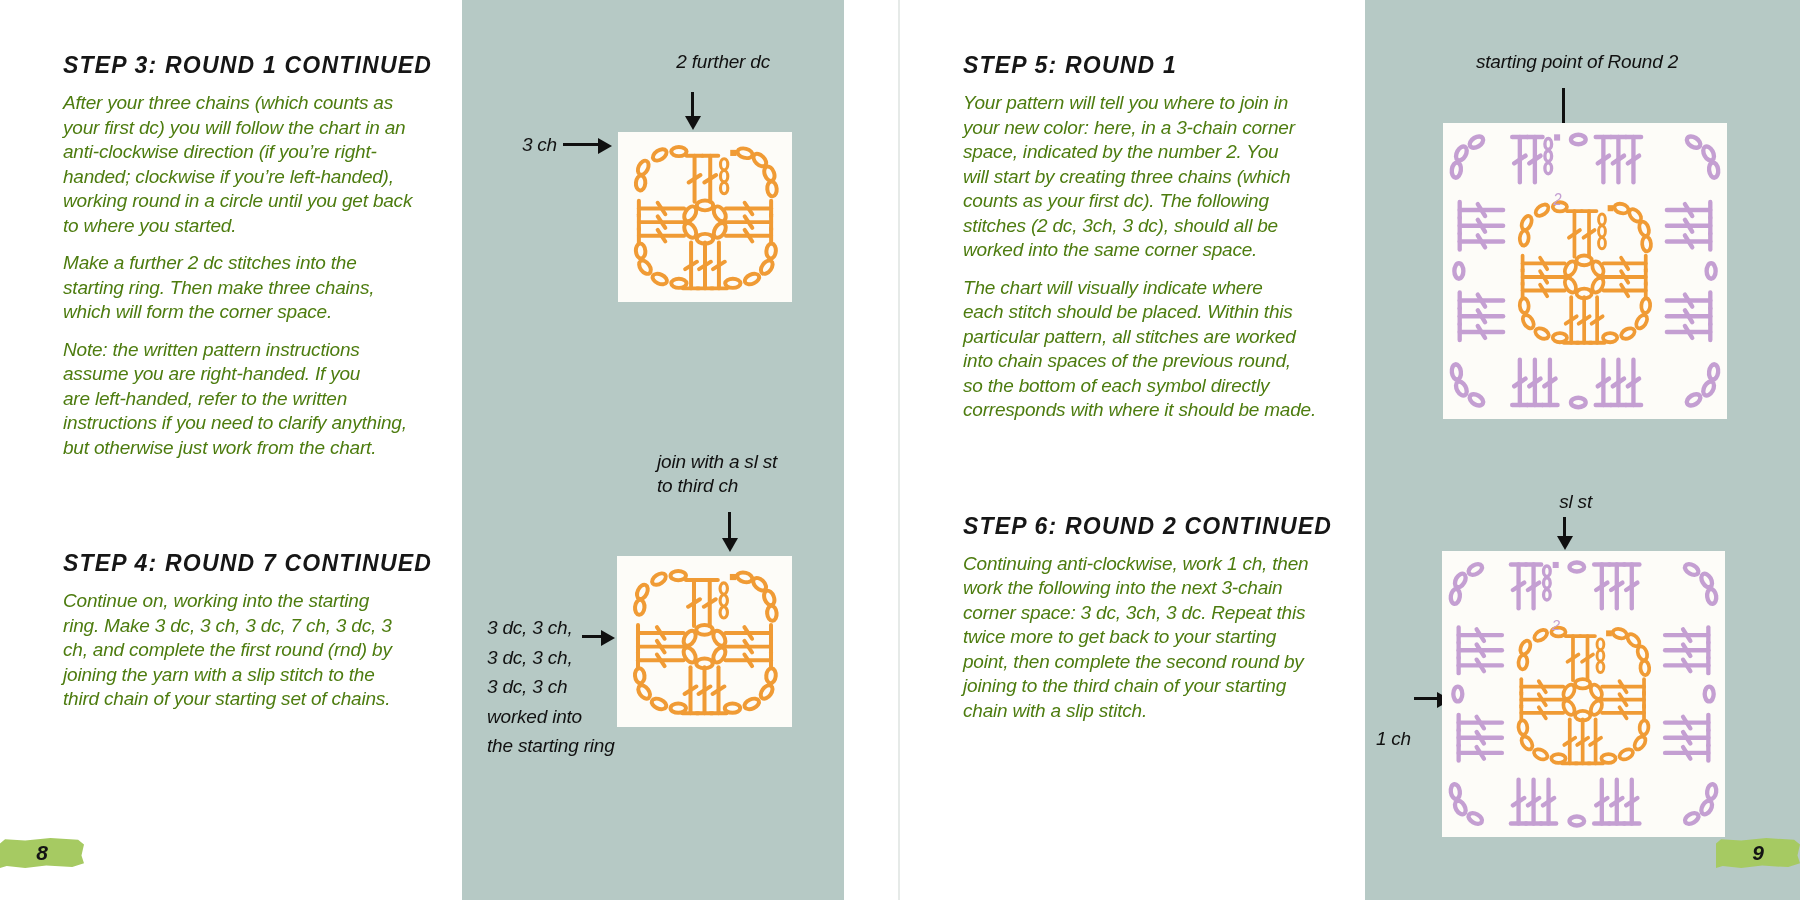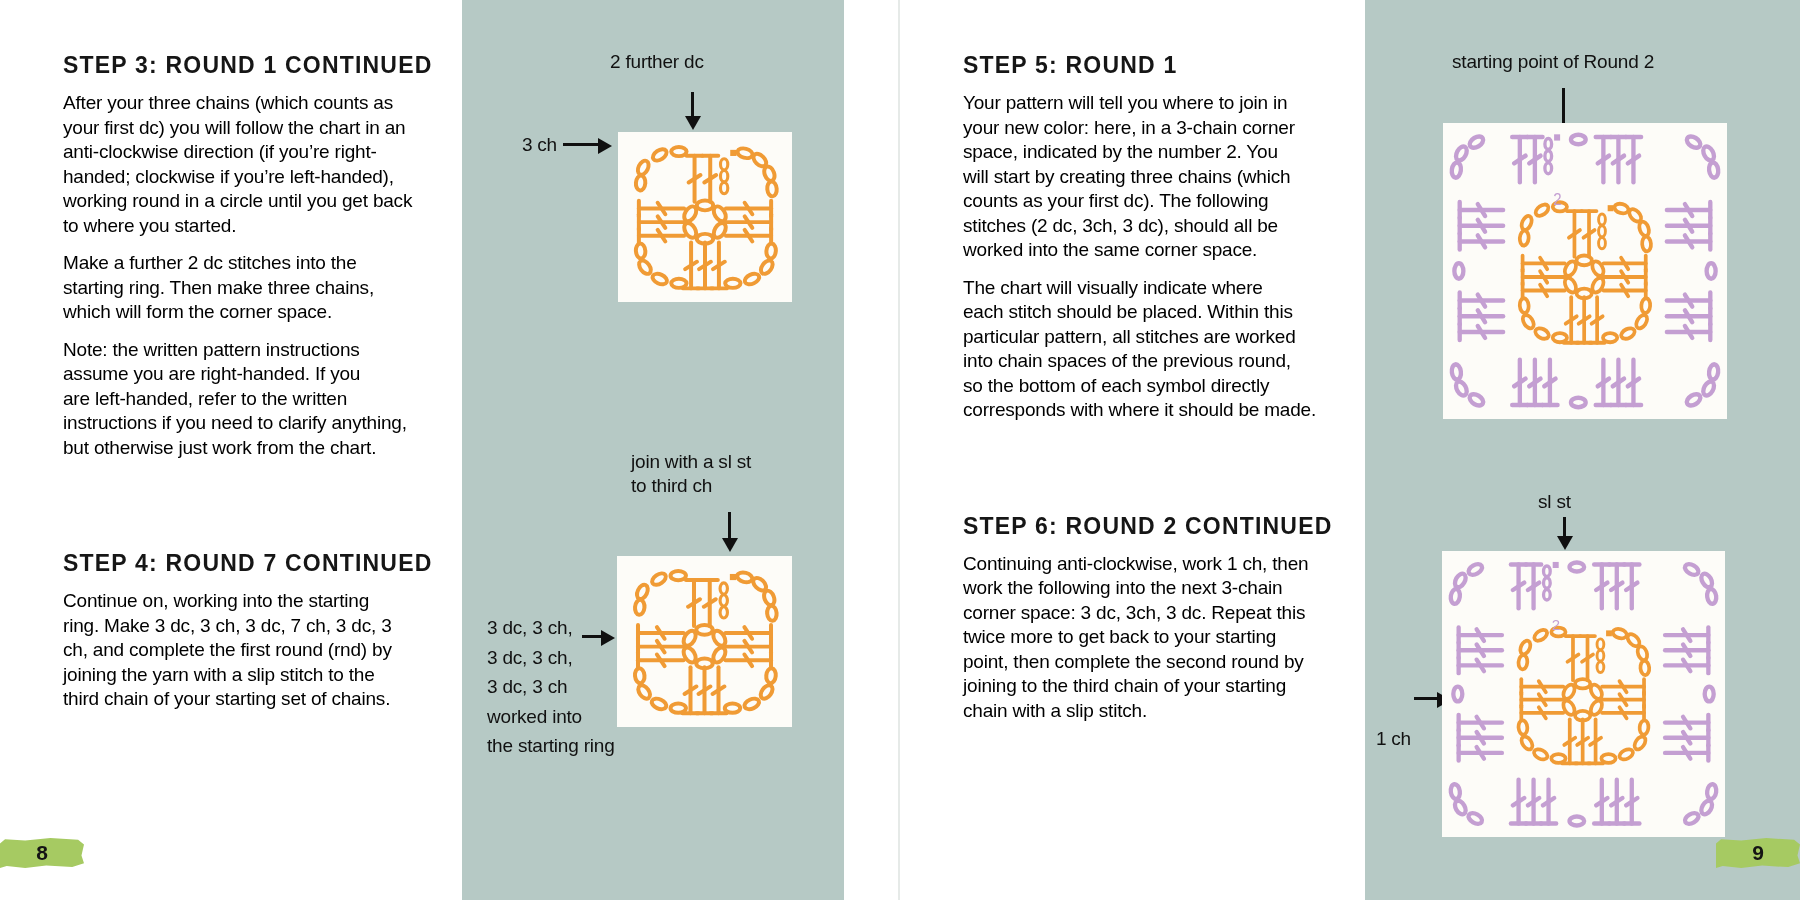--- a/index.html
+++ b/index.html
@@ -1,45 +1,46 @@
 <!DOCTYPE html>
 <html><head>
 <meta charset="utf-8">
 <style>
   html,body{margin:0;padding:0;background:#ffffff;}
   #spread{
     position:relative;width:1800px;height:900px;overflow:hidden;
     background:#ffffff;color:#1a1a1a;
     font-family:"Liberation Sans","DejaVu Sans",sans-serif;
+    font-style:italic;
   }
   .sage{position:absolute;top:0;height:900px;background:#b6c9c5;}
   #sage-left{left:462px;width:382px;}
   #sage-right{left:1365px;width:435px;}
   .gutter{position:absolute;left:898px;top:0;width:2px;height:900px;background:#e6eae8;}
 
   .text-col{position:absolute;width:420px;}
   #col-left{left:63px;top:52px;}
   #col-right{left:963px;top:52px;}
   .step-heading{
     font-size:23px;font-weight:bold;letter-spacing:1.2px;line-height:26px;
     margin:0;color:#161616;
   }
   .heading-2{margin-top:90px;}
   .body-p{
     font-size:19px;line-height:24.5px;letter-spacing:-0.2px;
-    margin:13px 0 0 0;white-space:pre-line;color:#000000;
+    margin:13px 0 0 0;white-space:pre-line;color:#4d7c0f;
   }
 
   .fig{position:absolute;background:#fdfcf8;}
   .fig svg{display:block;width:100%;height:100%;}
   .fig-label{
     position:absolute;font-size:19px;line-height:24px;letter-spacing:-0.2px;
     white-space:pre-line;color:#111;
   }
-  .lbl-center{text-align:left;}
+  .lbl-center{text-align:right;}
   .lbl-right{text-align:right;}
   .lbl-tall{line-height:29.5px;}
 
   .arr-v{position:absolute;width:3px;background:#101010;}
   .arr-h{position:absolute;height:3px;background:#101010;}
   .arr-head-down{position:absolute;width:0;height:0;
     border-left:8px solid transparent;border-right:8px solid transparent;
     border-top:14px solid #101010;}
   .arr-head-right{position:absolute;width:0;height:0;
     border-top:8px solid transparent;border-bottom:8px solid transparent;
@@ -199,21 +200,21 @@
           <ellipse cx="85.5" cy="79.5" rx="4.4" ry="2.7" transform="rotate(-55 85.5 79.5)" stroke="#f09b35" stroke-width="2.3" fill="none"></ellipse>
           <ellipse cx="88" cy="70" rx="4.4" ry="2.7" transform="rotate(-85 88 70)" stroke="#f09b35" stroke-width="2.3" fill="none"></ellipse>
           <ellipse cx="73" cy="12.5" rx="4.4" ry="2.7" transform="rotate(15 73 12.5)" stroke="#f09b35" stroke-width="2.3" fill="none"></ellipse>
           <ellipse cx="81.5" cy="16.5" rx="4.4" ry="2.7" transform="rotate(45 81.5 16.5)" stroke="#f09b35" stroke-width="2.3" fill="none"></ellipse>
           <ellipse cx="87" cy="24.5" rx="4.4" ry="2.7" transform="rotate(70 87 24.5)" stroke="#f09b35" stroke-width="2.3" fill="none"></ellipse>
           <ellipse cx="88.5" cy="33.5" rx="4.4" ry="2.7" transform="rotate(85 88.5 33.5)" stroke="#f09b35" stroke-width="2.3" fill="none"></ellipse>
         </g>
       </svg>
     </div>
 
-  <div class="fig-label" style="left:631px;top:450px;width:150px;">join with a sl st
+  <div class="fig-label" style="left:657px;top:450px;width:150px;">join with a sl st
 to third ch</div>
   <div class="arr-v" style="left:728px;top:512px;height:28px;"></div>
   <div class="arr-head-down" style="left:722px;top:538px;"></div>
   <div class="fig-label lbl-tall" style="left:487px;top:613px;width:130px;">3 dc, 3 ch,
 3 dc, 3 ch,
 3 dc, 3 ch
 worked into
 the starting ring</div>
   <div class="arr-h" style="left:582px;top:635px;width:20px;"></div>
   <div class="arr-head-right" style="left:601px;top:630px;"></div>

